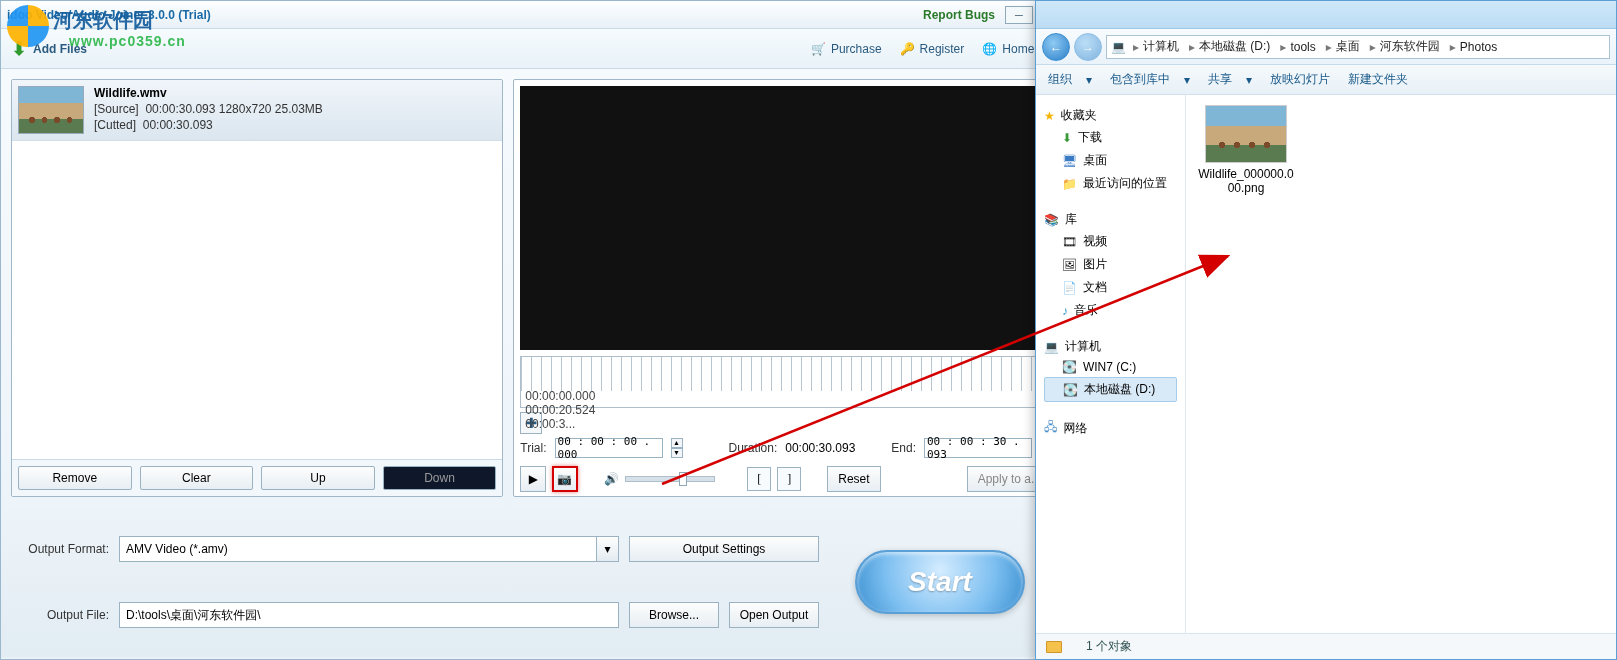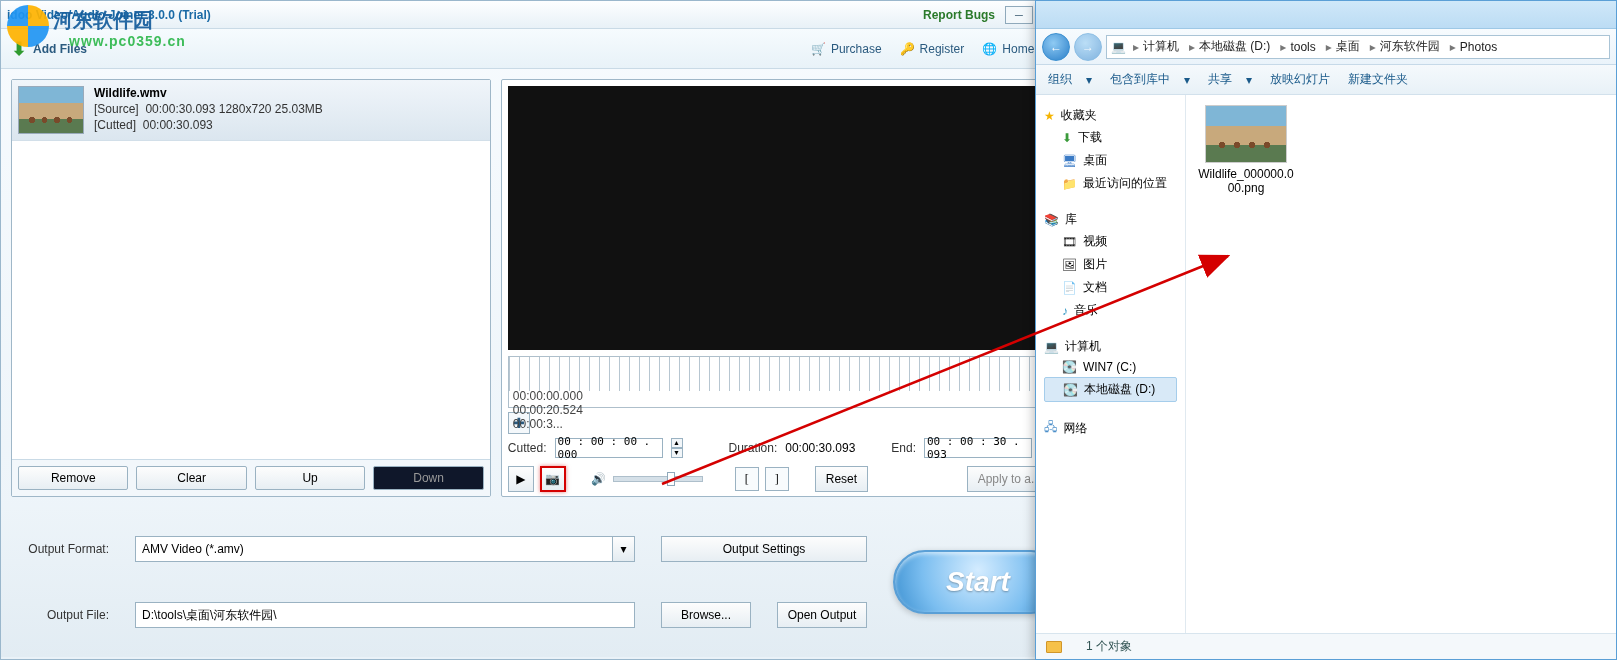--- a/index.html
+++ b/index.html
@@ -55,21 +55,21 @@
 
 .controls-row { display:flex; align-items:center; gap:6px; padding:4px 6px; }
 .pcbtn { width:26px; height:26px; border:1px solid #9ab2c2; background:linear-gradient(#fdfdfd,#e7eef3); display:flex; align-items:center; justify-content:center; cursor:pointer;}
 .pcbtn.snap { border:2px solid #d40000; box-shadow: 0 0 4px rgba(212,0,0,.5); }
 .vol-slider { width:90px; height:6px; background:#d5e0e8; border:1px solid #aebfcb; position:relative;}
 .vol-slider .knob { position:absolute; width:8px; height:14px; background:#fff; border:1px solid #8fa9bb; top:-5px; left:60%;}
 .bracket { width:24px; height:24px; border:1px solid #9ab2c2; background:#f8fbfd; display:flex; align-items:center; justify-content:center; cursor:pointer; font-family:"Consolas"; }
 .reset-btn, .apply-btn { height:26px; padding:4px 10px; border:1px solid #9ab2c2; background:linear-gradient(#fdfdfd,#e7eef3); cursor:pointer;}
 .apply-btn { margin-left:auto; color:#888;}
 
-.bottom-bar { padding: 14px 18px; display:grid; grid-template-columns: 90px 500px 90px 90px auto; gap: 10px 26px; align-items:center; background:linear-gradient(#edf4f9,#e2ecf3); height: 150px;}
+.bottom-bar { padding: 14px 18px; display:grid; grid-template-columns: 90px 500px 90px 90px auto; gap: 10px 10px; align-items:center; background:linear-gradient(#edf4f9,#e2ecf3); height: 150px;}
 .bottom-bar label { text-align:right; color:#333;}
 .combo { grid-column:2; display:flex; }
 .combo input { flex:1; height:26px; border:1px solid #9ab2c2; padding:0 6px; background:#fff;}
 .combo .dd { width:22px; border:1px solid #9ab2c2; border-left:none; background:linear-gradient(#fdfdfd,#e4ecf1); cursor:pointer; display:flex; align-items:center; justify-content:center;}
 .smallbtn { height:26px; border:1px solid #9ab2c2; background:linear-gradient(#fdfdfd,#e7eef3); cursor:pointer; padding:0 8px;}
 .start-btn { grid-row:1 / span 2; grid-column:5; justify-self:center; width:170px; height:64px; border-radius:32px; border:2px solid #5a9fd6; background: radial-gradient(circle at 50% 30%, #d4ecff, #7bbef0 60%, #3a8fd0); font-size:28px; font-style:italic; font-weight:bold; color:#fff; text-shadow:0 1px 2px rgba(0,0,0,.3); cursor:pointer; box-shadow: 0 2px 6px rgba(0,0,0,.2), inset 0 2px 4px rgba(255,255,255,.6);}
 
 
 .explorer { position:absolute; left:1035px; top:0; width:582px; height:660px; background:#fff; border:1px solid #5a9fd6; box-shadow:-2px 2px 10px rgba(0,0,0,.25);}
 .exp-title { height:28px; background:linear-gradient(#cfe8f9,#bcdcf4); border-bottom:1px solid #9ec8e6;}
@@ -161,21 +161,21 @@
               <span>00:00:00.000</span>
               <span>00:00:20.524</span>
               <span>00:00:3...</span>
             </div>
           </div>
         </div>
       </div>
       <div class="addclip">✚</div>
 
       <div class="trim-row">
-        <label>Cutted:</label>
+        <label>Trial:</label>
         <span class="timebox">00 : 00 : 00 . 000</span>
         <span class="spin">
             <button>▲</button>
             <button>▼</button>
           </span>
         <div style="width:30px;"></div>
         <label>Duration:</label>
         <span>00:00:30.093</span>
         <div style="width:20px;"></div>
         <label>End:</label>

